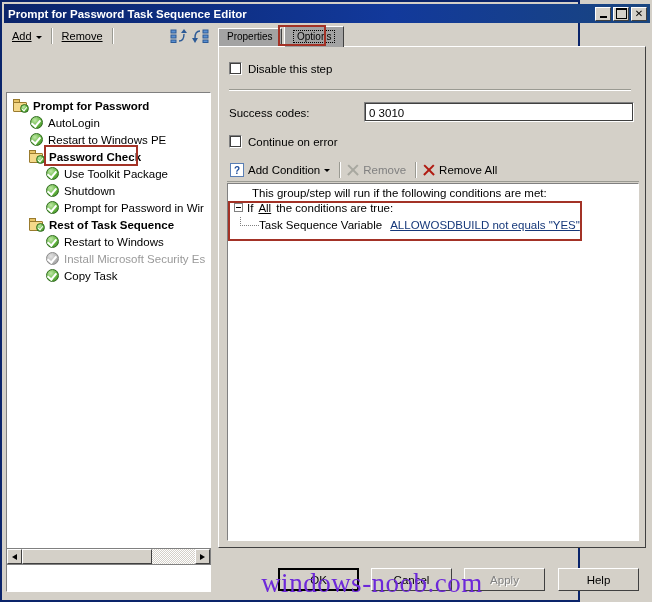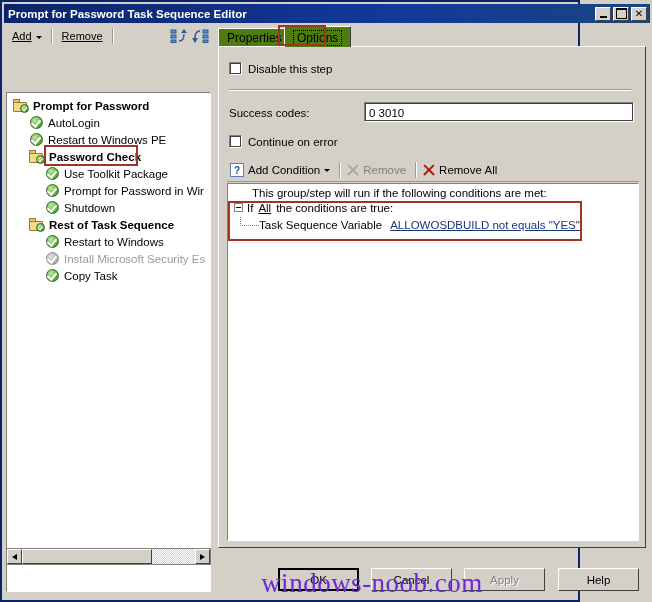--- a/index.html
+++ b/index.html
@@ -109,21 +109,21 @@
   .ar-r{border-left:5px solid #000;}
   .strack{flex:1;background:repeating-conic-gradient(#fff 0% 25%,#d4d0c8 0% 50%) 0 0/2px 2px;}
   .sthumb{width:130px;height:15px;background:#d4d0c8;
     border-top:1px solid #fff;border-left:1px solid #fff;
     border-right:1px solid #404040;border-bottom:1px solid #404040;box-sizing:border-box;}
 
   
   .tabstrip{position:absolute;left:216px;top:24px;width:428px;height:21px;}
   .tab{
     position:absolute;top:2px;height:19px;padding:2px 8px 0 8px;
-    background:#4d7c0f;font-size:12px;box-sizing:border-box;
+    background:#a3a3a3;font-size:10px;box-sizing:border-box;
     border-top:1px solid #fff;border-left:1px solid #fff;border-right:1px solid #404040;
   }
   .tab.props{left:0;}
   .tab.opts{left:66px;top:0;height:21px;padding-top:3px;z-index:3;}
   .tab.opts .inner{border:1px dotted #000;padding:0 3px;display:inline-block;}
   .redbox{position:absolute;border:2px solid #a33226;box-sizing:border-box;pointer-events:none;z-index:9;}
 
   
   .pane{
     position:absolute;left:216px;top:44px;width:428px;height:502px;
@@ -293,28 +293,28 @@
             <span class="d"></span>
             <span class="ck"></span>
           </span>
           <span class="lbl">Use Toolkit Package</span>
         </div>
         <div class="trow ind2">
           <span class="icodisc">
             <span class="d"></span>
             <span class="ck"></span>
           </span>
+          <span class="lbl">Shutdown</span>
+        </div>
+        <div class="trow ind2">
+          <span class="icodisc">
+            <span class="d"></span>
+            <span class="ck"></span>
+          </span>
           <span class="lbl">Prompt for Password in Wir</span>
-        </div>
-        <div class="trow ind2">
-          <span class="icodisc">
-            <span class="d"></span>
-            <span class="ck"></span>
-          </span>
-          <span class="lbl">Shutdown</span>
         </div>
         <div class="trow ind1 grp">
           <span class="icofolder">
             <span class="t"></span>
             <span class="b"></span>
             <span class="badge">
               <b></b>
             </span>
           </span>
           <span class="lbl">Rest of Task Sequence</span>

